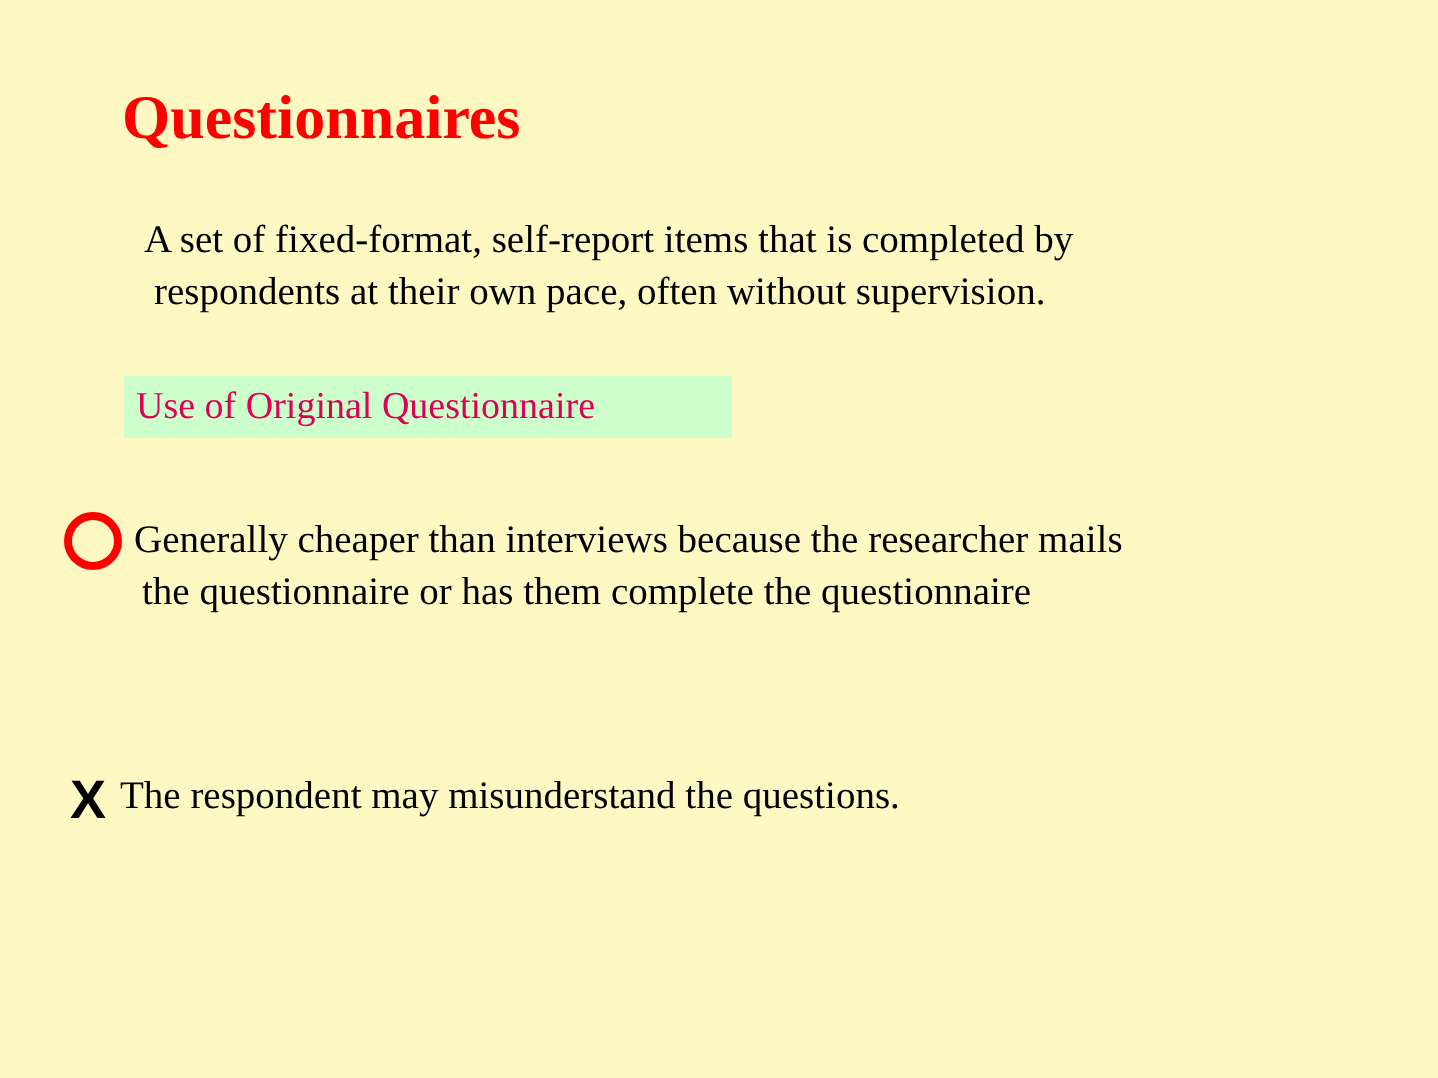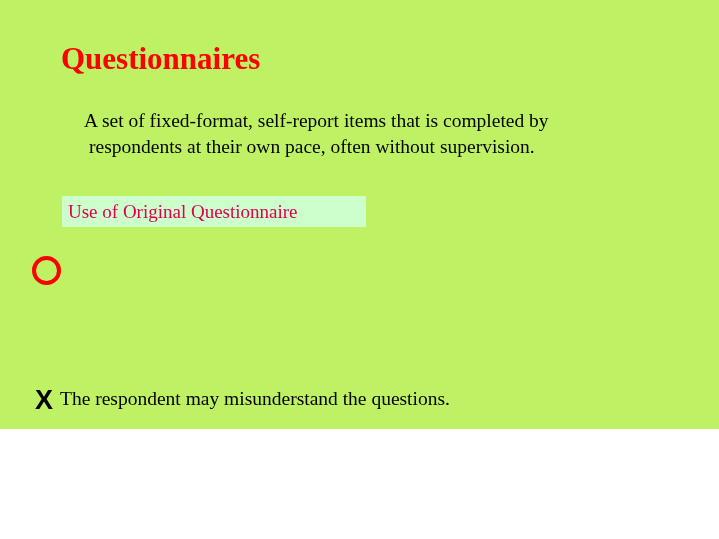--- a/index.html
+++ b/index.html
@@ -14,22 +14,22 @@
     font-family: "Liberation Serif", "DejaVu Serif", serif;
     color: #000000;
     position: relative;
   }
 
   #slide {
     position: absolute;
     left: 0;
     top: 0;
     width: 719px;
-    height: 429px;
-    background: #bef264;
+    height: 539px;
+    background: #fef9c3;
   }
 
   
   #slide-title {
     position: absolute;
     left: 61px;
     top: 41px;
     font-family: "Liberation Serif", "DejaVu Serif", serif;
     font-size: 31px;
     font-weight: bold;
@@ -44,31 +44,30 @@
     position: absolute;
     left: 72px;
     top: 108px;
     width: 620px;
   }
   #definition .line {
     font-size: 19.5px;
     line-height: 26px;
     color: #000000;
     white-space: nowrap;
-    margin-left: 12px;
   }
   #definition .line.indent {
     padding-left: 5px;
   }
 
   
   #subhead-box {
     position: absolute;
     left: 62px;
-    top: 196px;
+    top: 188px;
     width: 304px;
     height: 31px;
     background: #ccffcc;
   }
   #subhead-text {
     position: absolute;
     left: 6px;
     top: 4px;
     font-size: 19px;
     line-height: 24px;
@@ -136,20 +135,22 @@
     <div class="line indent">respondents at their own pace, often without supervision.</div>
   </div>
 
   <div id="subhead-box">
     <div id="subhead-text">Use of Original Questionnaire</div>
   </div>
 
   <div class="bullet-block">
     <div id="circle-marker" class="bullet-marker"></div>
     <div id="bullet-1-body" class="bullet-body">
+      <div class="line">Generally cheaper than interviews because the researcher mails</div>
+      <div class="line indent">the questionnaire or has them complete the questionnaire</div>
     </div>
   </div>
 
   <div class="bullet-block">
     <div id="x-marker" class="bullet-marker">X</div>
     <div id="bullet-2-body" class="bullet-body">
       <div class="line">The respondent may misunderstand the questions.</div>
     </div>
   </div>
 

